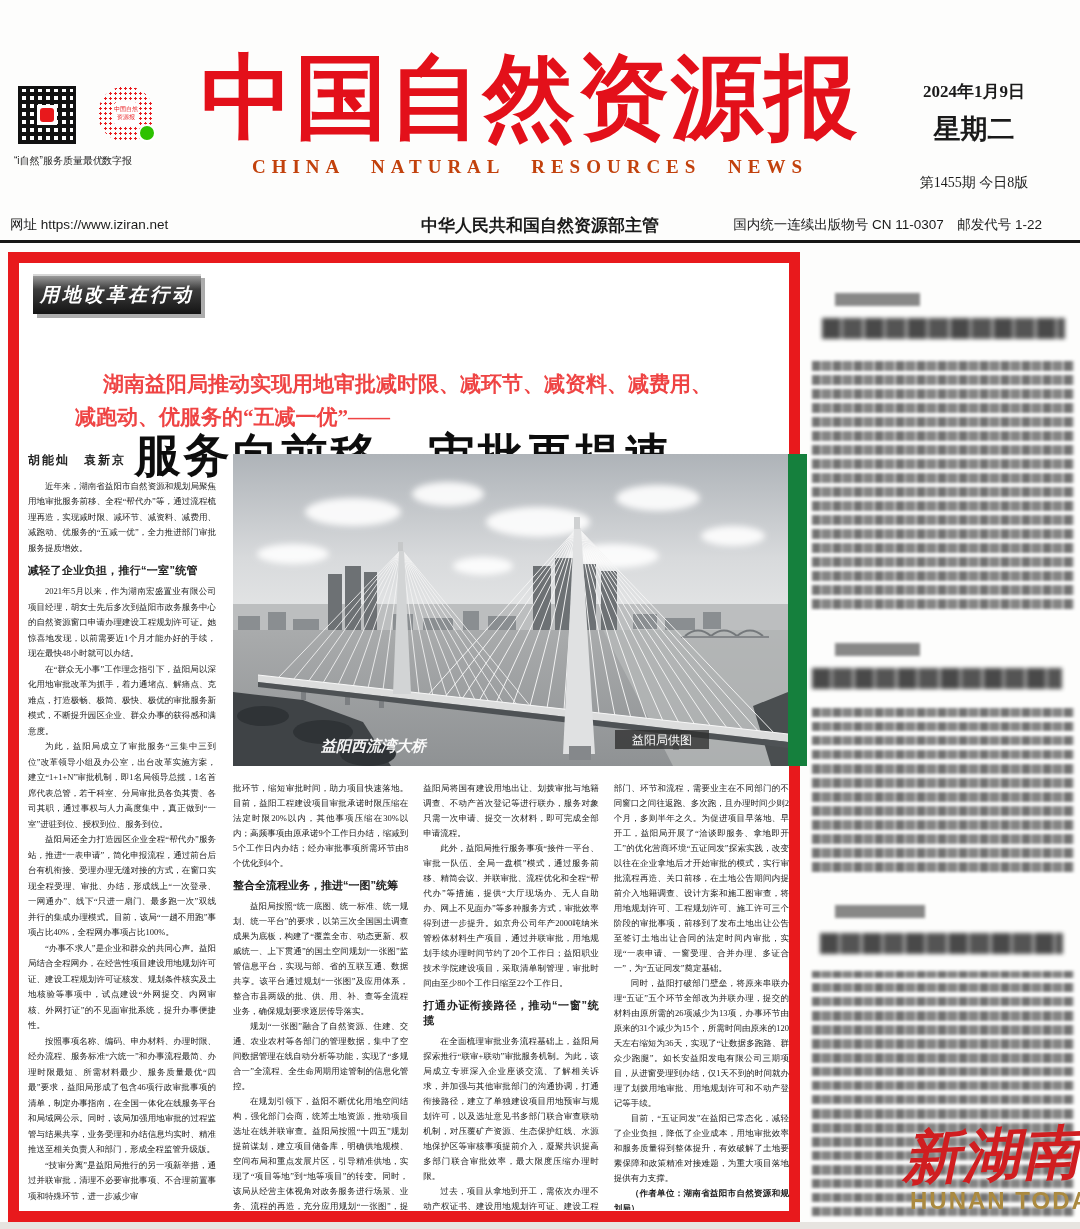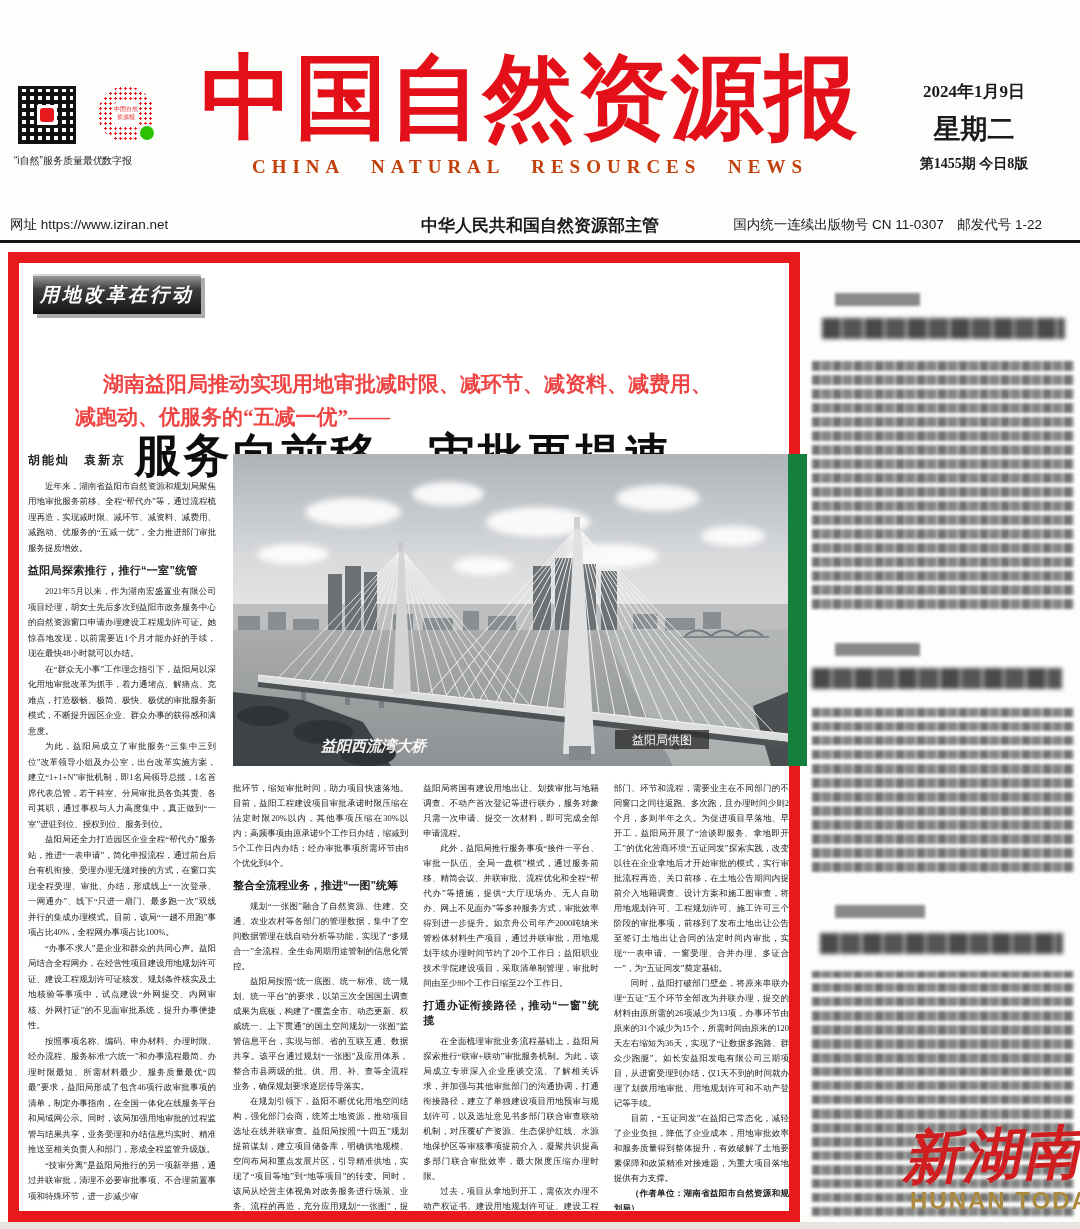--- a/index.html
+++ b/index.html
@@ -28,21 +28,21 @@
 
   .title-zone{position:absolute;left:160px;top:48px;width:740px;text-align:center;}
   .paper-title{margin:0;font-size:92px;line-height:100px;font-weight:900;color:#e3101a;
       letter-spacing:2px;font-family:"Liberation Serif",serif;white-space:nowrap;}
   .paper-title-en{margin-top:8px;font-size:19px;font-weight:700;color:#c2410c;
       letter-spacing:6px;word-spacing:16px;font-family:"Liberation Serif",serif;}
 
   .date-zone{position:absolute;right:22px;top:80px;width:168px;text-align:center;font-family:"Liberation Serif",serif;}
   .date-line{font-size:17px;font-weight:700;}
   .weekday{font-size:27px;font-weight:900;margin-top:8px;font-family:"Liberation Sans",sans-serif;}
-  .issue{font-size:14px;font-weight:700;margin-top:8px;}
+  .issue{font-size:14px;font-weight:400;margin-top:27px;}
 
   .info-row{position:absolute;left:0;top:216px;width:1080px;height:22px;font-size:13.5px;}
   .info-website{position:absolute;left:10px;top:0;font-family:"Liberation Sans",sans-serif;text-align:right;}
   .info-supervisor{position:absolute;left:0;right:0;top:-2px;text-align:center;font-weight:900;font-size:17px;
       font-family:"Liberation Sans",sans-serif;}
   .info-code{position:absolute;right:38px;top:0;font-family:"Liberation Sans",sans-serif;}
   .head-rule{position:absolute;left:0;top:240px;width:1080px;height:3px;background:#161616;}
 
   
   .feature{position:absolute;left:8px;top:252px;width:792px;height:970px;box-sizing:border-box;
@@ -148,21 +148,21 @@
         <div class="k2">减跑动、优服务的“五减一优”——</div>
       </div>
 
       <h2 class="headline">服务向前移　审批再提速</h2>
 
       <div class="body-grid">
 
         <div class="col col1">
           <div class="byline">胡能灿　袁新京</div>
           <p>近年来，湖南省益阳市自然资源和规划局聚焦用地审批服务前移、全程“帮代办”等，通过流程梳理再造，实现减时限、减环节、减资料、减费用、减跑动、优服务的“五减一优”，全力推进部门审批服务提质增效。</p>
-          <div class="sec-head">益阳局探索推行，推行“一室”统管</div>
+          <div class="sec-head">减轻了企业负担，推行“一室”统管</div>
           <p>2021年5月以来，作为湖南宏盛置业有限公司项目经理，胡女士先后多次到益阳市政务服务中心的自然资源窗口申请办理建设工程规划许可证。她惊喜地发现，以前需要近1个月才能办好的手续，现在最快48小时就可以办结。</p>
           <p>在“群众无小事”工作理念指引下，益阳局以深化用地审批改革为抓手，着力通堵点、解痛点、克难点，打造极畅、极简、极快、极优的审批服务新模式，不断提升园区企业、群众办事的获得感和满意度。</p>
           <p>为此，益阳局成立了审批服务“三集中三到位”改革领导小组及办公室，出台改革实施方案，建立“1+1+N”审批机制，即1名局领导总揽，1名首席代表总管，若干科室、分局审批员各负其责、各司其职，通过事权与人力高度集中，真正做到“一室”进驻到位、授权到位、服务到位。</p>
           <p>益阳局还全力打造园区企业全程“帮代办”服务站，推进“一表申请”，简化申报流程，通过前台后台有机衔接、受理办理无缝对接的方式，在窗口实现全程受理、审批、办结，形成线上“一次登录、一网通办”、线下“只进一扇门、最多跑一次”双线并行的集成办理模式。目前，该局“一趟不用跑”事项占比40%，全程网办事项占比100%。</p>
           <p>“办事不求人”是企业和群众的共同心声。益阳局结合全程网办，在经营性项目建设用地规划许可证、建设工程规划许可证核发、规划条件核实及土地核验等事项中，试点建设“外网提交、内网审核、外网打证”的不见面审批系统，提升办事便捷性。</p>
           <p>按照事项名称、编码、申办材料、办理时限、经办流程、服务标准“六统一”和办事流程最简、办理时限最短、所需材料最少、服务质量最优“四最”要求，益阳局形成了包含46项行政审批事项的清单，制定办事指南，在全国一体化在线服务平台和局域网公示。同时，该局加强用地审批的过程监管与结果共享，业务受理和办结信息均实时、精准推送至相关负责人和部门，形成全程监管升级版。</p>
           <p>“技审分离”是益阳局推行的另一项新举措，通过并联审批，清理不必要审批事项、不合理前置事项和特殊环节，进一步减少审</p>
         </div>
 
         <figure class="photo" style="margin:0;">
@@ -293,22 +293,22 @@
             <text x="88" y="297" font-size="15" fill="#ffffff" font-style="italic" font-weight="bold" opacity=".95">益阳西流湾大桥</text>
             <rect x="382" y="276" width="94" height="19" fill="#2e2e2e" opacity=".78"></rect>
             <text x="429" y="290" font-size="12" fill="#ffffff" text-anchor="middle">益阳局供图</text>
           </svg>
         </figure>
 
         <div class="under-photo">
           <div class="ucol">
             <p class="cont">批环节，缩短审批时间，助力项目快速落地。目前，益阳工程建设项目审批承诺时限压缩在法定时限20%以内，其他事项压缩在30%以内；高频事项由原承诺9个工作日办结，缩减到5个工作日内办结；经办审批事项所需环节由8个优化到4个。</p>
             <div class="sec-head">整合全流程业务，推进“一图”统筹</div>
+            <p>益阳局按照“统一底图、统一标准、统一规划、统一平台”的要求，以第三次全国国土调查成果为底板，构建了“覆盖全市、动态更新、权威统一、上下贯通”的国土空间规划“一张图”监管信息平台，实现与部、省的互联互通、数据共享。该平台通过规划“一张图”及应用体系，整合市县两级的批、供、用、补、查等全流程业务，确保规划要求逐层传导落实。</p>
             <p>规划“一张图”融合了自然资源、住建、交通、农业农村等各部门的管理数据，集中了空间数据管理在线自动分析等功能，实现了“多规合一”全流程、全生命周期用途管制的信息化管控。</p>
-            <p>益阳局按照“统一底图、统一标准、统一规划、统一平台”的要求，以第三次全国国土调查成果为底板，构建了“覆盖全市、动态更新、权威统一、上下贯通”的国土空间规划“一张图”监管信息平台，实现与部、省的互联互通、数据共享。该平台通过规划“一张图”及应用体系，整合市县两级的批、供、用、补、查等全流程业务，确保规划要求逐层传导落实。</p>
             <p>在规划引领下，益阳不断优化用地空间结构，强化部门会商，统筹土地资源，推动项目选址在线并联审查。益阳局按照“十四五”规划提前谋划，建立项目储备库，明确供地规模、空间布局和重点发展片区，引导精准供地，实现了“项目等地”到“地等项目”的转变。同时，该局从经营主体视角对政务服务进行场景、业务、流程的再造，充分应用规划“一张图”，提供主题式、套餐式服务。如</p>
           </div>
           <div class="ucol">
             <p class="cont">益阳局将国有建设用地出让、划拨审批与地籍调查、不动产首次登记等进行联办，服务对象只需一次申请、提交一次材料，即可完成全部申请流程。</p>
             <p>此外，益阳局推行服务事项“接件一平台、审批一队伍、全局一盘棋”模式，通过服务前移、精简会议、并联审批、流程优化和全程“帮代办”等措施，提供“大厅现场办、无人自助办、网上不见面办”等多种服务方式，审批效率得到进一步提升。如京舟公司年产2000吨纳米管粉体材料生产项目，通过并联审批，用地规划手续办理时间节约了20个工作日；益阳职业技术学院建设项目，采取清单制管理，审批时间由至少80个工作日缩至22个工作日。</p>
             <div class="sec-head">打通办证衔接路径，推动“一窗”统揽</div>
             <p>在全面梳理审批业务流程基础上，益阳局探索推行“联审+联动”审批服务机制。为此，该局成立专班深入企业座谈交流、了解相关诉求，并加强与其他审批部门的沟通协调，打通衔接路径，建立了单独建设项目用地预审与规划许可，以及选址意见书多部门联合审查联动机制，对压覆矿产资源、生态保护红线、水源地保护区等审核事项提前介入，凝聚共识提高多部门联合审批效率，最大限度压缩办理时限。</p>
             <p>过去，项目从拿地到开工，需依次办理不动产权证书、建设用地规划许可证、建设工程规划许可证、设计方案批复、建筑工程施工许可证等“五证”，期间涉及多个阶段、</p>
           </div>
           <div class="ucol">

